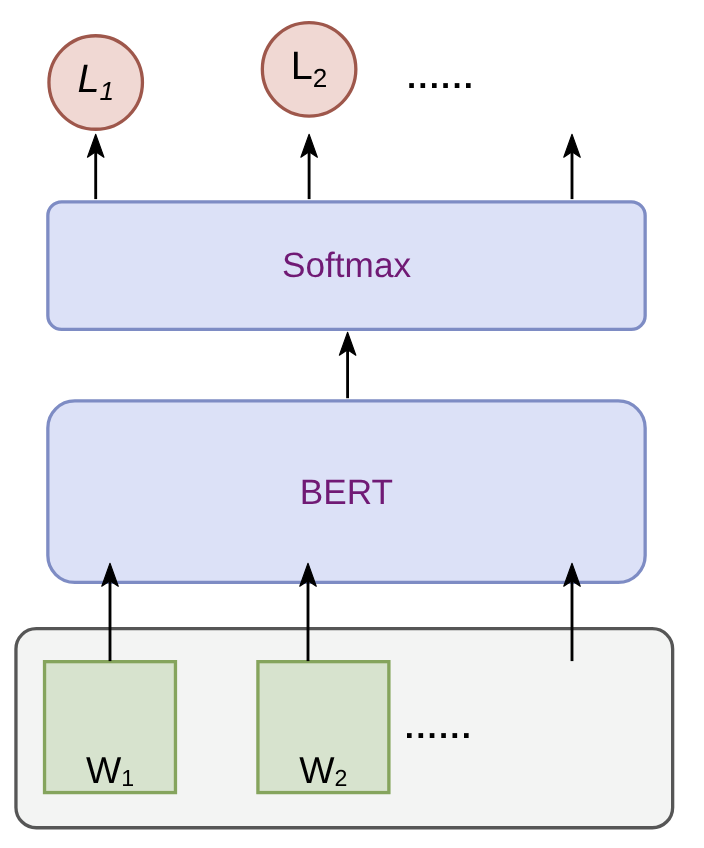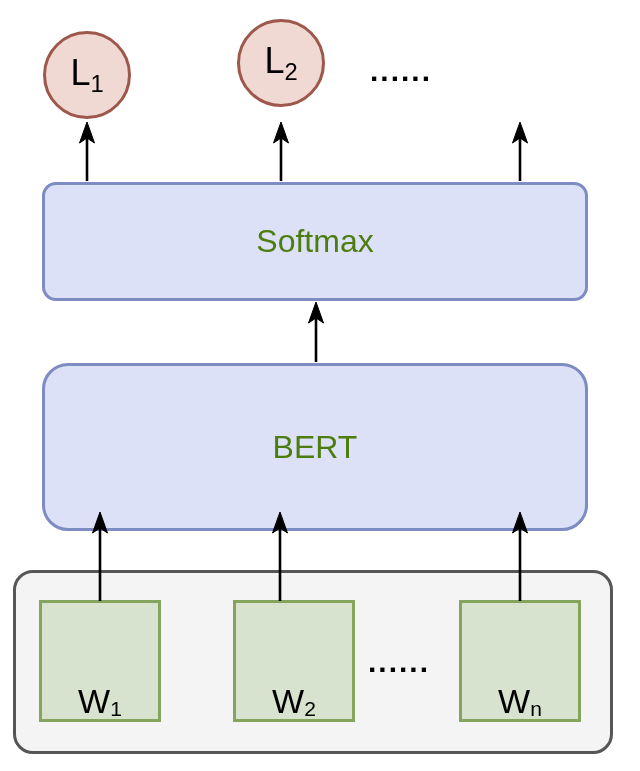--- a/index.html
+++ b/index.html
@@ -39,21 +39,21 @@
     left: 42px;
     width: 546px;
     box-sizing: border-box;
     background: #DCE1F7;
     border: 3px solid #7E8CC4;
     display: flex; align-items: center; justify-content: center;
     z-index: 2;
   }
   .softmax { top: 182px; height: 119px; border-radius: 14px; }
   .bert    { top: 363px; height: 168px; border-radius: 26px; }
-  .hbox .lbl { font-size: 32px; color: #4d7c0f; }
+  .hbox .lbl { font-size: 32px; color: #701a75; }
 
   .input-container {
     position: absolute;
     left: 13px; top: 570px;
     width: 600px; height: 184px;
     box-sizing: border-box;
     background: #F3F4F3;
     border: 3px solid #565656;
     border-radius: 20px;
     z-index: 1;
@@ -76,21 +76,21 @@
     font-weight: bold;
     font-size: 30px;
     letter-spacing: 2px;
     color: #000;
     line-height: 30px;
     z-index: 2;
   }
   .ellipsis-top { left: 370px; top: 56px; }
   .ellipsis-bottom { left: 368px; top: 647px; }
 
-  .pos-l1 { left: 43px;  top: 31px; }
+  .pos-l1 { left: 43px;  top: 31px; font-style: italic; }
   .pos-l2 { left: 237px; top: 19px; }
   .pos-ln { left: 476px; top: 31px; }
   .pos-w1 { left: 39px; }
   .pos-w2 { left: 233px; }
   .pos-wn { left: 459px; }
 </style>
 </head>
 <body>
 
 <div class="canvas">
@@ -151,19 +151,16 @@
   </div>
 
   <div class="input-container"></div>
 
   <div class="node-square pos-w1">
     <span class="lbl"><span>W</span><span class="sub">1</span></span>
   </div>
   <div class="node-square pos-w2">
     <span class="lbl"><span>W</span><span class="sub">2</span></span>
   </div>
-  <div class="node-square pos-wn">
-    <span class="lbl"><span>W</span><span class="sub">n</span></span>
-  </div>
 
   <span class="ellipsis ellipsis-bottom">......</span>
 
 </div>
 
 </body></html>

